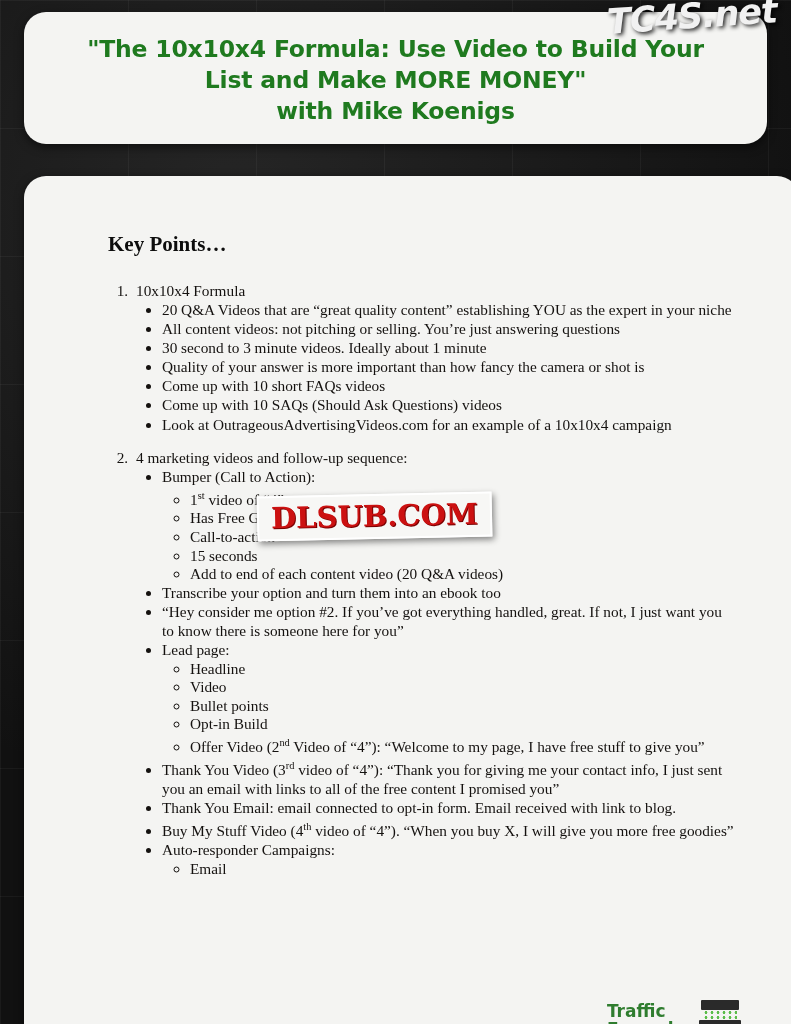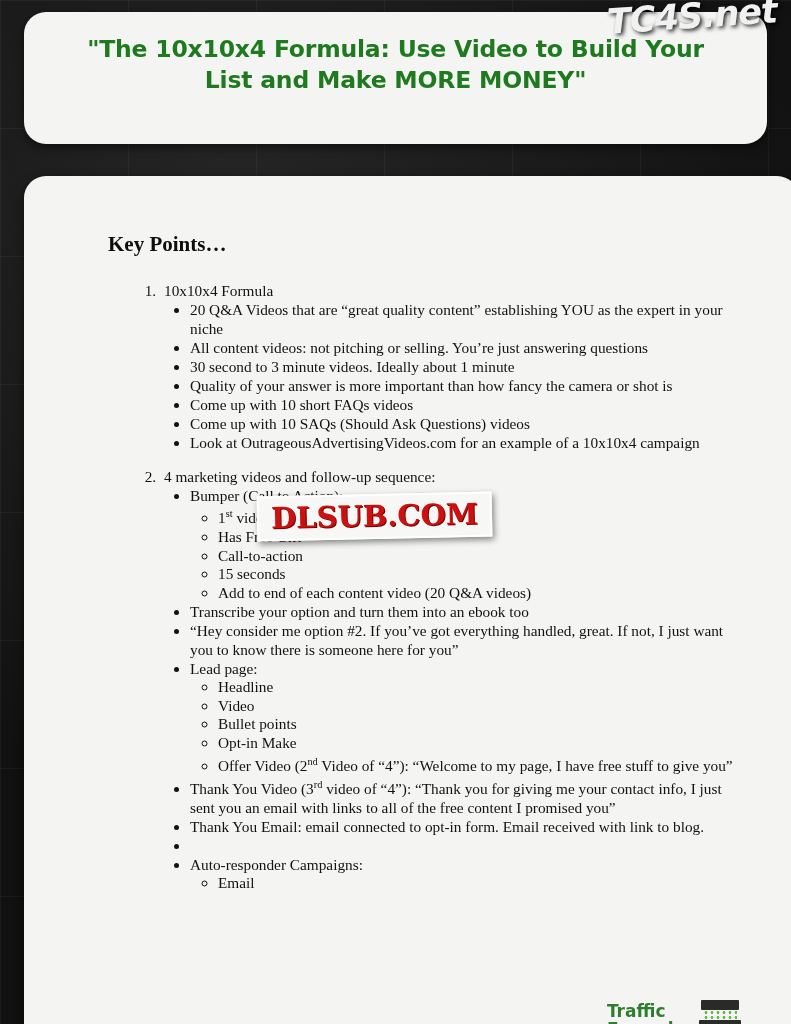--- a/index.html
+++ b/index.html
@@ -83,21 +83,20 @@
     margin: 0;
     padding-left: 46px;
     list-style-type: decimal;
     font-size: 15.3px;
     color: #14110f;
   }
   ol.level1 > li {
     margin-bottom: 14px;
     padding-left: 4px;
     line-height: 19px;
-    margin-left: 28px;
   }
   ol.level1 > li > .item-text {
     display: block;
     margin-bottom: 1px;
   }
   ul.level2 {
     margin: 0;
     padding-left: 26px;
     list-style-type: disc;
   }
@@ -215,20 +214,21 @@
 <div class="bg-grid"></div>
 
 <div class="page">
 
   <div id="tc4s-watermark">TC4S.net</div>
 
   <div class="card" id="header-card">
     <h1 class="header-title">
       <span>"The 10x10x4 Formula: Use Video to Build Your</span>
       <span>List and Make MORE MONEY"</span>
+      <span class="line3">with Mike Koenigs</span>
     </h1>
   </div>
 
   <div class="card" id="body-card">
     <div class="body-inner">
       <h2 class="key-points">Key Points…</h2>
       <ol class="level1" id="outline-root">
           <li>
             <span class="item-text">10x10x4 Formula</span>
             <ul class="level2">
@@ -250,26 +250,26 @@
                   <li><span>Call-to-action</span></li>
                   <li><span>15 seconds</span></li>
                   <li><span>Add to end of each content video (20 Q&amp;A videos)</span></li>
                 </ul></li>
               <li><span>Transcribe your option and turn them into an ebook too</span></li>
               <li><span>“Hey consider me option #2. If you’ve got everything handled, great. If not, I just want you to know there is someone here for you”</span></li>
               <li><span>Lead page:</span><ul class="level3">
                   <li><span>Headline</span></li>
                   <li><span>Video</span></li>
                   <li><span>Bullet points</span></li>
-                  <li><span>Opt-in Make</span></li>
+                  <li><span>Opt-in Build</span></li>
                   <li><span>Offer Video (2<sup>nd</sup> Video of “4”): “Welcome to my page, I have free stuff to give you”</span></li>
                 </ul></li>
               <li><span>Thank You Video (3<sup>rd</sup> video of “4”): “Thank you for giving me your contact info, I just sent you an email with links to all of the free content I promised you”</span></li>
               <li><span>Thank You Email: email connected to opt-in form. Email received with link to blog.</span></li>
-              <li></li>
+              <li><span>Buy My Stuff Video (4<sup>th</sup> video of “4”). “When you buy X, I will give you more free goodies”</span></li>
               <li><span>Auto-responder Campaigns:</span><ul class="level3">
                   <li><span>Email</span></li>
                 </ul></li>
             </ul>
           </li>
         </ol>
 
       <div id="traffic-school-logo">
         <div class="ts-text">
           <div>Traffic</div>

